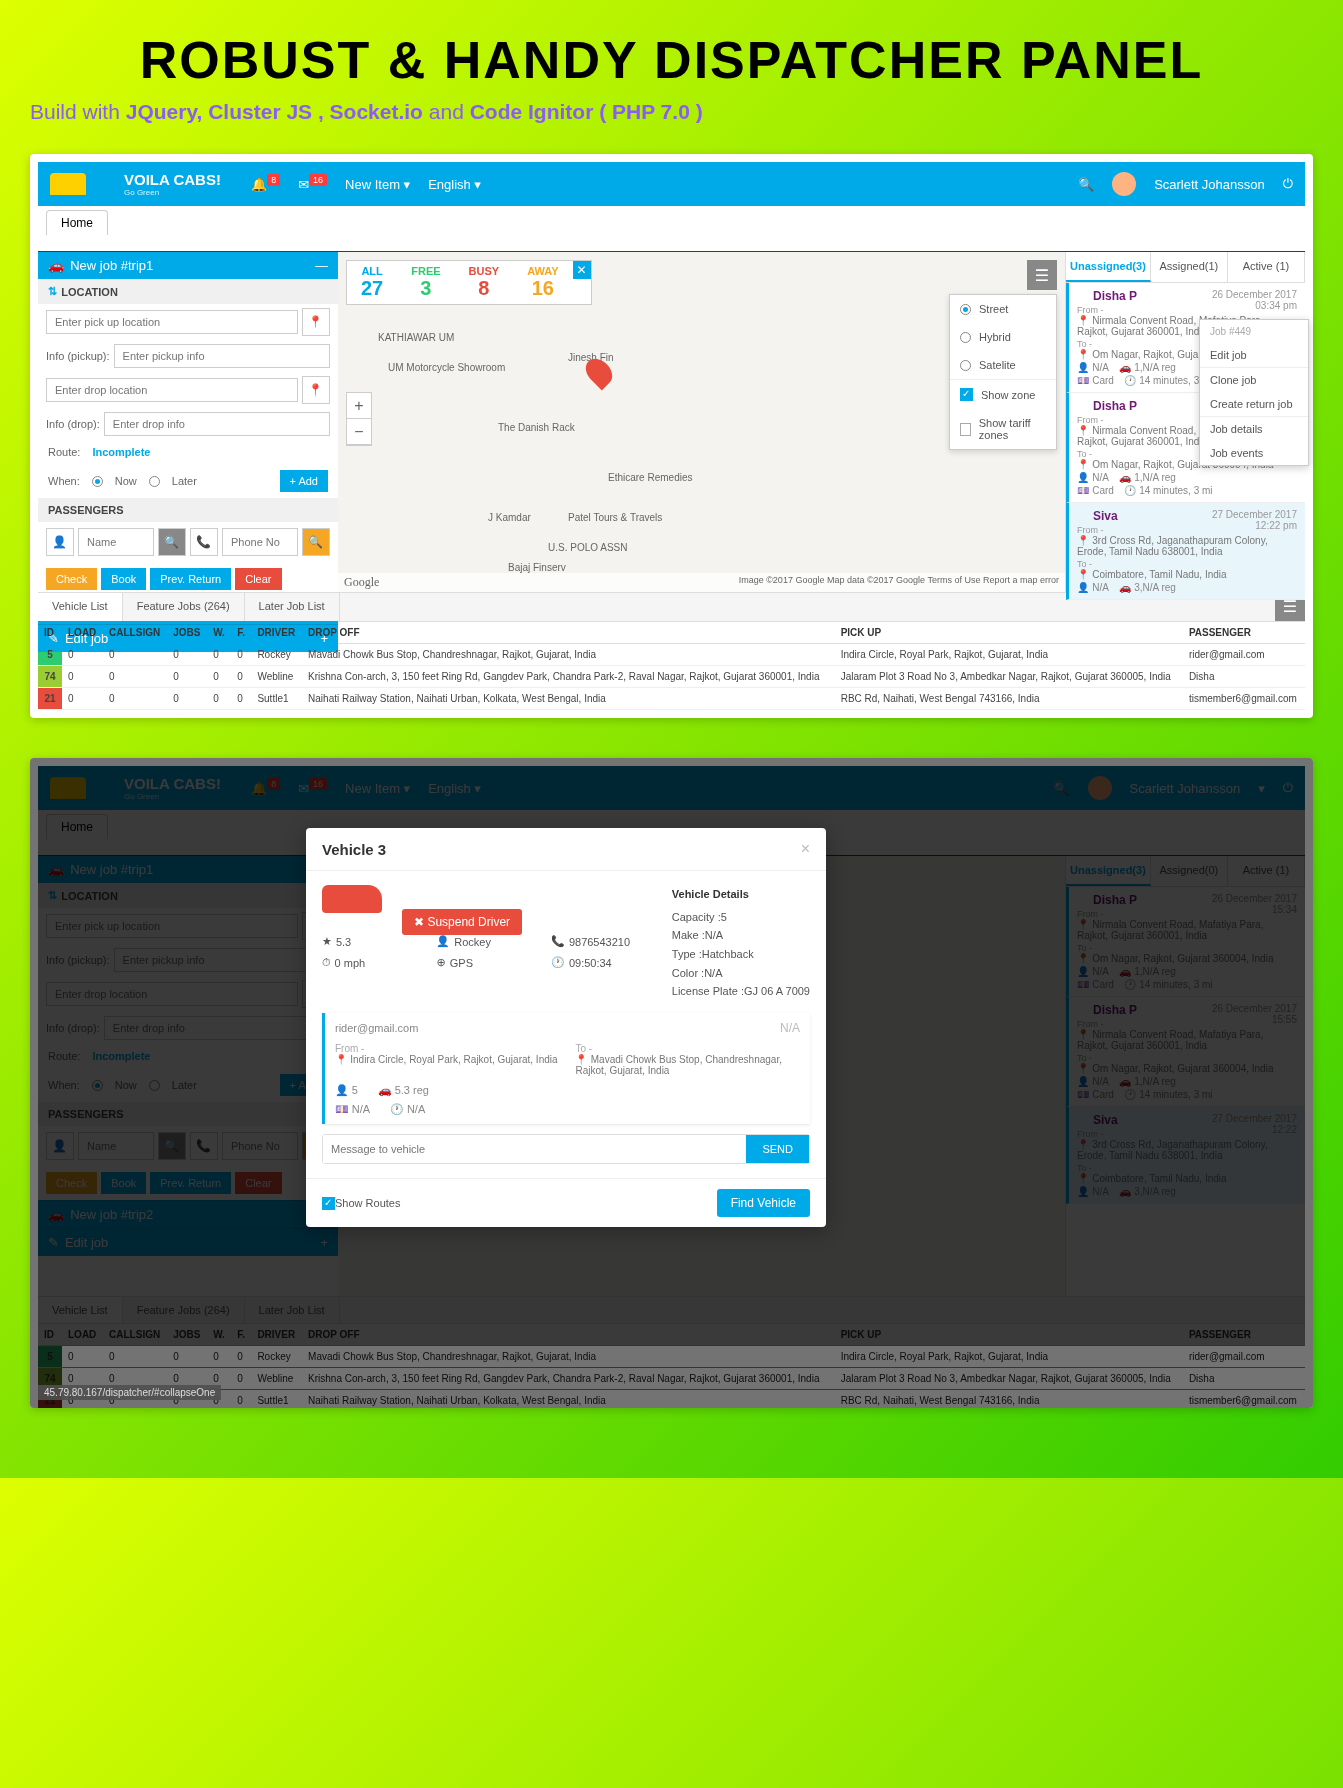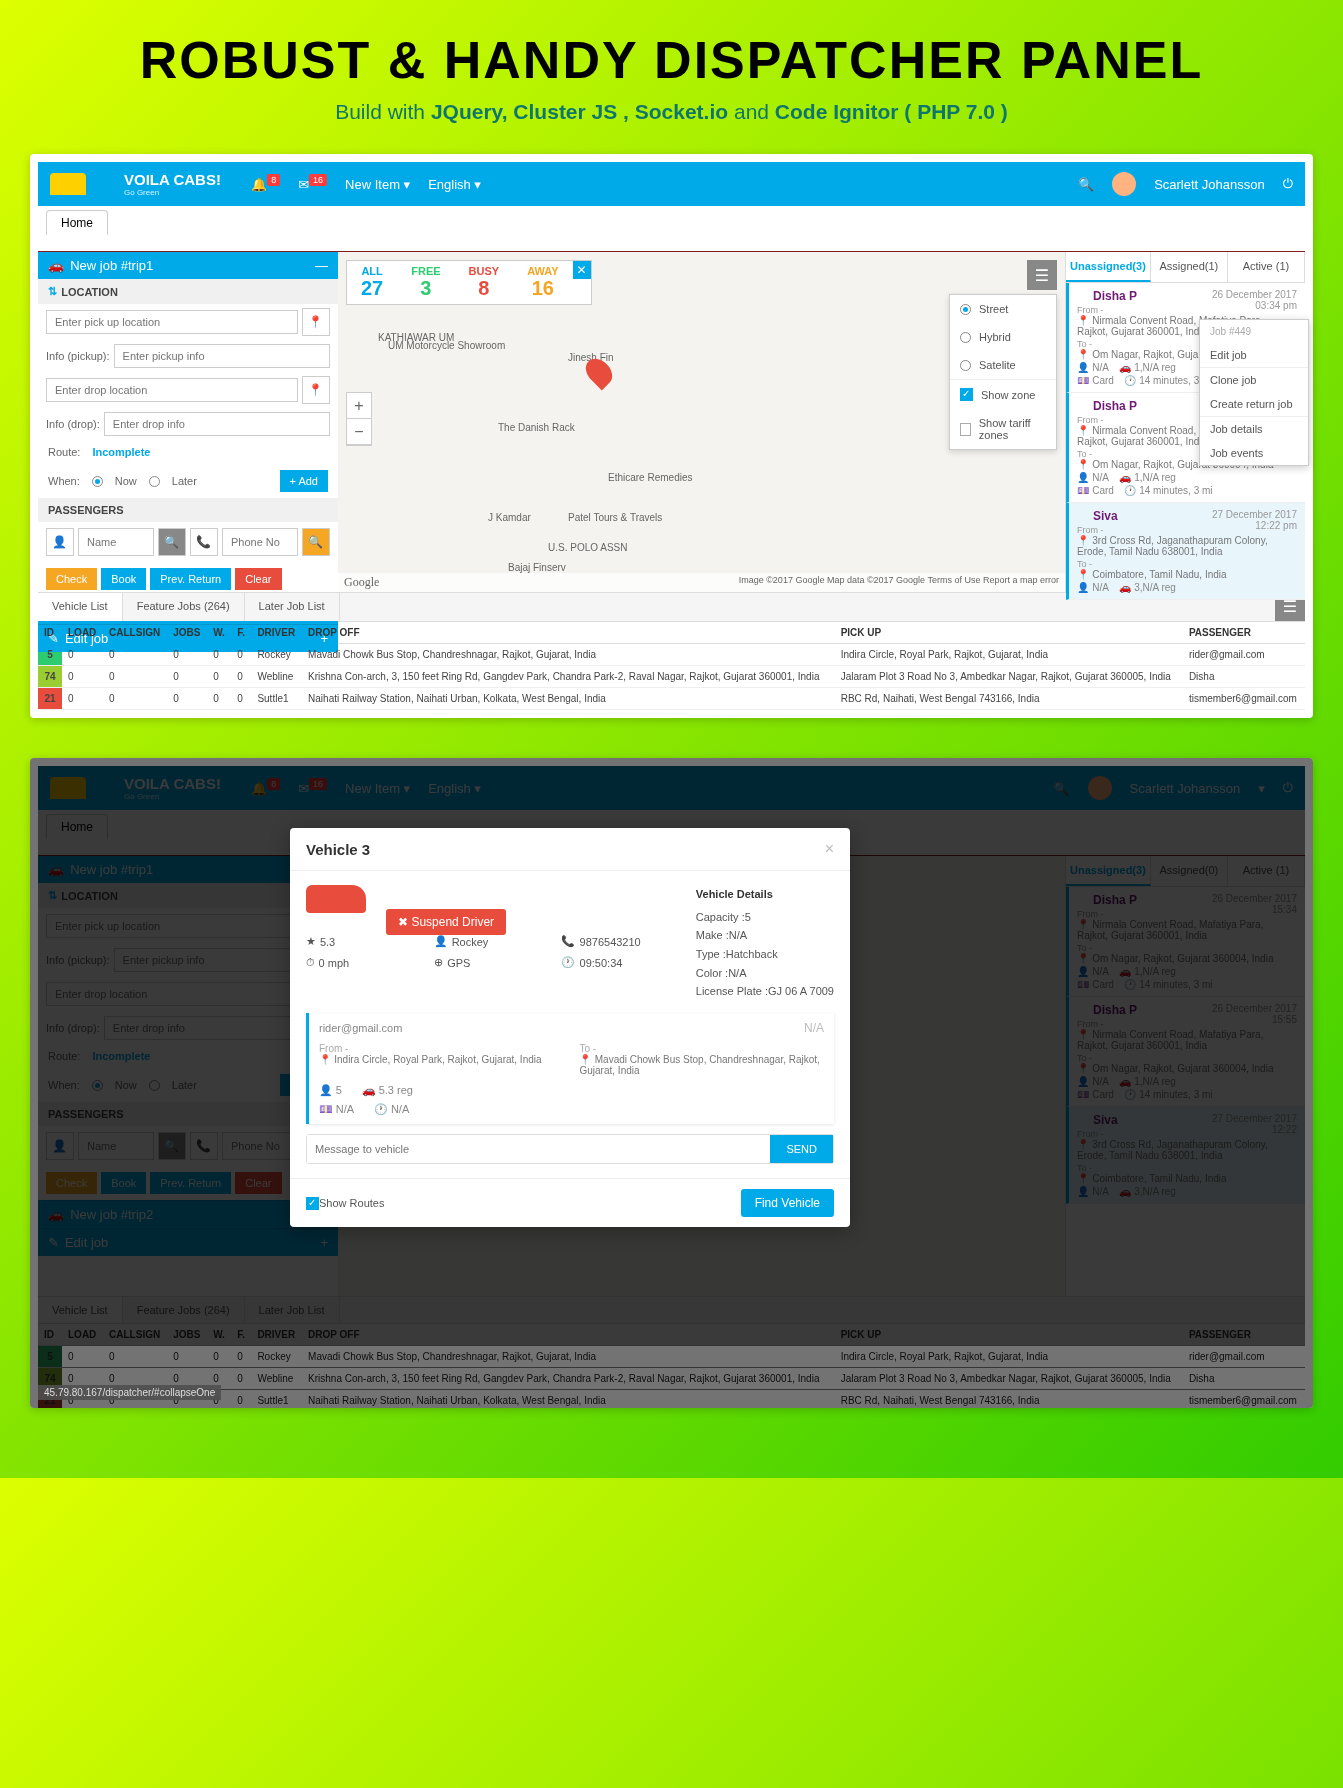--- a/index.html
+++ b/index.html
@@ -1,18 +1,18 @@
 <!DOCTYPE html>
 <html><head>
 <meta charset="utf-8">
 <style>
 * { margin: 0; padding: 0; box-sizing: border-box; font-family: Arial, sans-serif; }
 body { background: linear-gradient(135deg, #ddff00 0%, #33cc00 100%); padding: 30px; width: 1343px; }
 .hero-title { text-align: center; font-size: 52px; font-weight: 900; letter-spacing: 2px; color: #000; margin-bottom: 10px; }
-.hero-sub { text-align: center; font-size: 21px; color: #0f766e; margin-bottom: 30px; }
+.hero-sub { font-size: 21px; color: #8b5cf6; margin-bottom: 30px; }
 .hero-sub b { font-weight: 700; }
 .panel-frame { background: #fff; border-radius: 4px; padding: 8px; margin-bottom: 40px; box-shadow: 0 2px 10px rgba(0,0,0,0.2); position: relative; }
 .topbar { background: #00a9e7; color: #fff; height: 44px; display: flex; align-items: center; padding: 0 12px; font-size: 13px; }
 .logo-box { display: flex; align-items: center; gap: 6px; }
 .logo-cab { width: 36px; height: 22px; background: #ffd000; border-radius: 4px 4px 0 0; position: relative; }
 .logo-txt { font-weight: 900; font-size: 15px; color: #fff; margin-left: 32px; }
 .logo-txt small { display: block; font-size: 8px; font-weight: 400; color: #d4f5ff; }
 .top-icons { display: flex; gap: 18px; margin-left: 30px; align-items: center; }
 .badge { background: #ff3b3b; color: #fff; font-size: 9px; padding: 1px 4px; border-radius: 2px; position: relative; top: -6px; }
 .top-right { margin-left: auto; display: flex; align-items: center; gap: 18px; }
@@ -85,21 +85,21 @@
 table.jobs { width: 100%; border-collapse: collapse; font-size: 10px; }
 table.jobs th { text-align: left; padding: 5px 6px; background: #fff; border-bottom: 1px solid #ddd; font-weight: 700; color: #333; }
 table.jobs td { padding: 5px 6px; border-bottom: 1px solid #eee; color: #444; vertical-align: top; }
 .id-cell { width: 24px; text-align: center; color: #fff; font-weight: 700; }
 .id-cell.g { background: #2ecc71; }
 .id-cell.y { background: #9acd32; }
 .id-cell.r { background: #e74c3c; }
 
 
 .overlay-dark { position: absolute; inset: 0; background: rgba(0,0,0,0.55); z-index: 50; }
-.modal { position: absolute; top: 70px; left: 260px; width: 560px; background: #fff; border-radius: 4px; z-index: 60; box-shadow: 0 4px 20px rgba(0,0,0,0.3); font-size: 12px; }
+.modal { position: absolute; top: 70px; left: 276px; width: 520px; background: #fff; border-radius: 4px; z-index: 60; box-shadow: 0 4px 20px rgba(0,0,0,0.3); font-size: 12px; }
 .modal-hd { padding: 12px 16px; border-bottom: 1px solid #eee; display: flex; align-items: center; }
 .modal-hd .ttl { font-weight: 700; font-size: 15px; color: #333; }
 .modal-hd .x { margin-left: auto; color: #bbb; font-size: 16px; cursor: pointer; }
 .modal-body { padding: 14px 16px; }
 .veh-top { display: flex; gap: 20px; }
 .veh-left { flex: 1; }
 .car-icon { width: 60px; height: 28px; background: #e74c3c; border-radius: 6px 14px 4px 4px; margin-bottom: 8px; }
 .veh-stats { display: grid; grid-template-columns: 1fr 1fr 1fr; gap: 8px 14px; font-size: 11px; color: #555; }
 .veh-stats span { display: flex; align-items: center; gap: 4px; }
 .btn-suspend { background: #e74c3c; color: #fff; border: none; padding: 6px 12px; font-size: 12px; border-radius: 3px; margin-top: 24px; }
@@ -257,21 +257,21 @@
         <div class="layer-opt">
             <span class="chk"></span>
             <span>Show tariff zones</span>
           </div>
       </div>
       <div class="map-zoom">
         <div>+</div>
         <div>−</div>
       </div>
       <div class="map-poi" style="top:80px;left:40px">KATHIAWAR UM</div>
-      <div class="map-poi" style="top:88px;left:50px">UM Motorcycle Showroom</div>
+      <div class="map-poi" style="top:110px;left:50px">UM Motorcycle Showroom</div>
       <div class="map-poi" style="top:100px;left:230px">Jinesh Fin</div>
       <div class="map-poi" style="top:170px;left:160px">The Danish Rack</div>
       <div class="map-poi" style="top:220px;left:270px">Ethicare Remedies</div>
       <div class="map-poi" style="top:260px;left:150px">J Kamdar</div>
       <div class="map-poi" style="top:260px;left:230px">Patel Tours &amp; Travels</div>
       <div class="map-poi" style="top:290px;left:210px">U.S. POLO ASSN</div>
       <div class="map-poi" style="top:310px;left:170px">Bajaj Finserv</div>
       <div style="position:absolute;top:105px;left:250px">
           <div class="map-pin"></div>
         </div>

